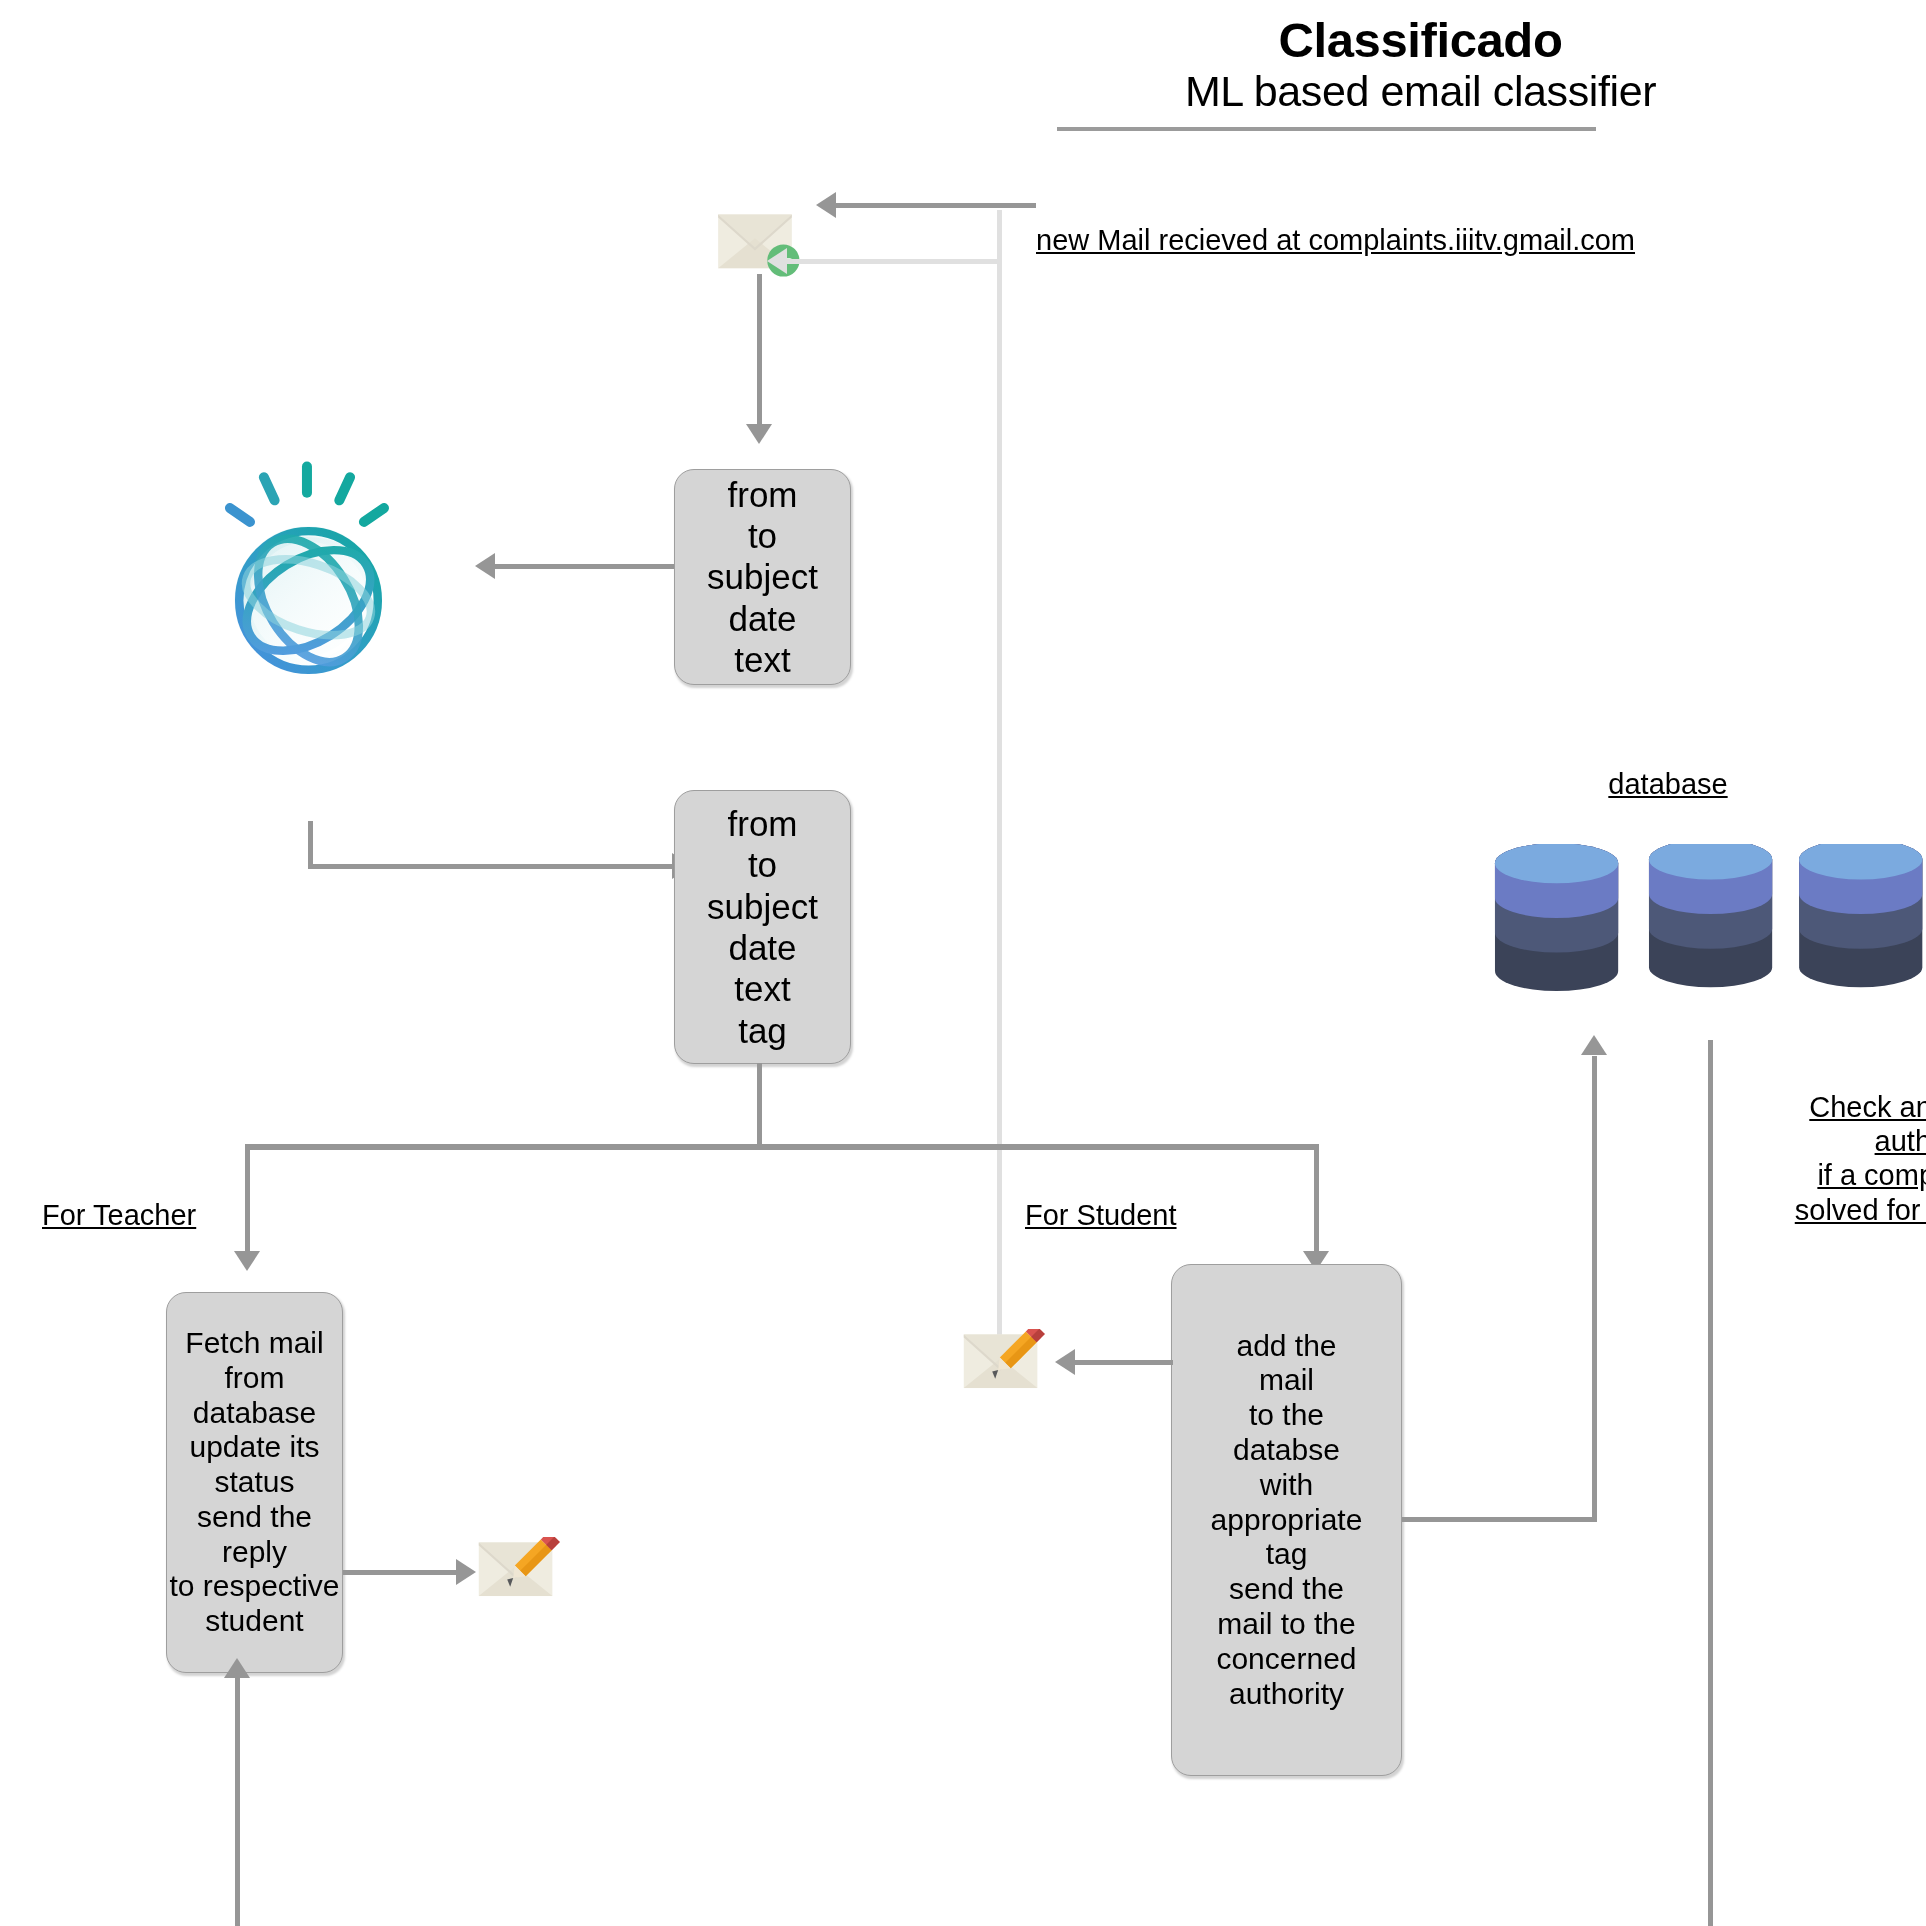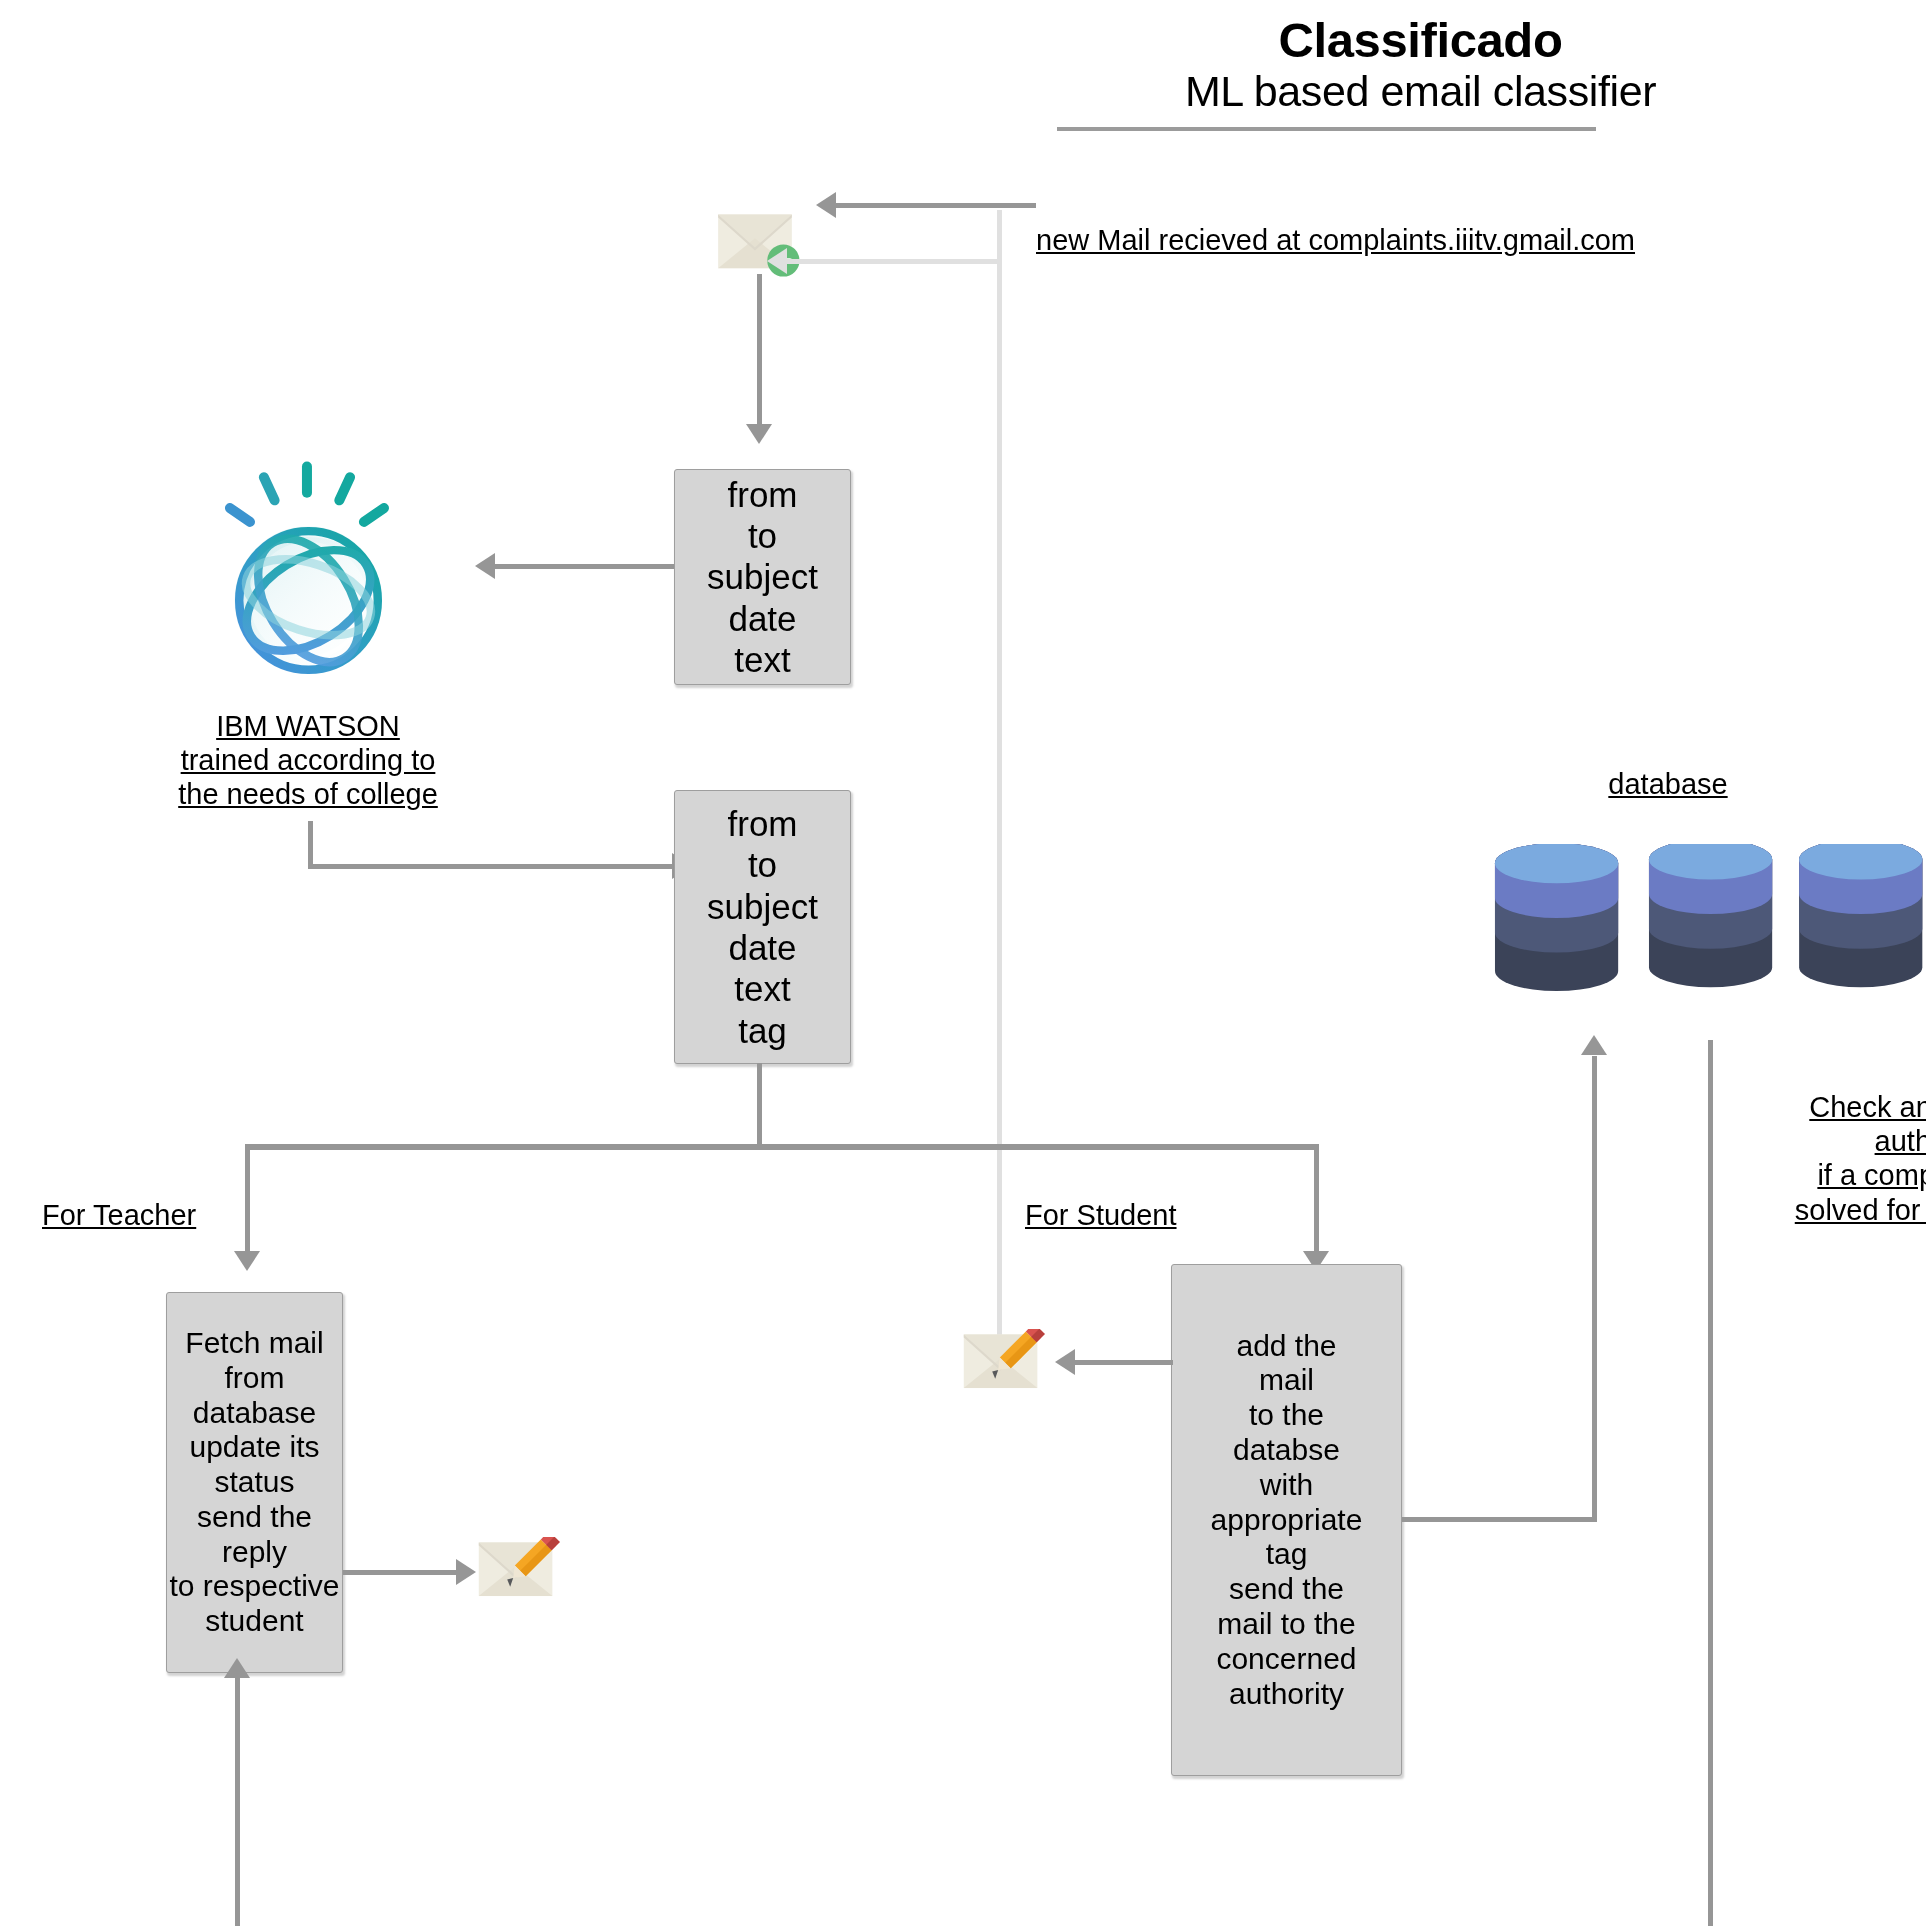--- a/index.html
+++ b/index.html
@@ -16,21 +16,21 @@
   #title-rule{position:absolute;left:1057px;top:127px;width:539px;height:4.2px;background:#9b9b9b;}
 
   
   .lbl{position:absolute;font-size:29px;line-height:1.18;color:#000;white-space:pre-line;text-decoration:underline;}
   .lbl.c{text-align:center;}
   .lbl.l{text-align:left;}
 
   
   .gbox{
     position:absolute;background:#d5d5d5;border:1.2px solid #9e9e9e;
-    border-radius:3px;box-sizing:border-box;
+    border-radius:20px;box-sizing:border-box;
     display:flex;align-items:center;justify-content:center;
     box-shadow:1.9px 2.3px 2.3px rgba(0,0,0,.18);
   }
   .gbox span{display:block;text-align:center;font-size:35px;line-height:1.18;white-space:pre-line;}
   .gbox.small span{font-size:30px;line-height:1.16;}
 
   
   .ln{position:absolute;background:#969696;}
   .ln.light{background:#e0e0e0;}
   .ah{position:absolute;width:0;height:0;}
@@ -128,23 +128,20 @@
       </g>
 
       <g fill="none" stroke-width="11">
         <ellipse cx="150" cy="182" rx="90" ry="90" stroke="url(#wg1)"></ellipse>
         <ellipse cx="150" cy="182" rx="88" ry="54" transform="rotate(-32 150 182)" stroke="url(#wg2)"></ellipse>
         <ellipse cx="150" cy="182" rx="54" ry="88" transform="rotate(-32 150 182)" stroke="url(#wg2)" opacity="0.92"></ellipse>
         <ellipse cx="150" cy="178" rx="84" ry="44" transform="rotate(18 150 178)" stroke="#8ed3dd" opacity="0.55"></ellipse>
       </g>
     </svg>
   </div>
-  <div class="lbl c" style="left:127px;top:709px;width:362px;">IBM WATSON
-trained according to
-the needs of college</div>
 
   <div class="ln" style="left:308px;top:821px;width:5px;height:48px;"></div>
   <div class="ln" style="left:308px;top:864px;width:366px;height:5px;"></div>
   <div class="ah right" style="left:672px;top:853px;"></div>
 
   <div class="gbox" style="left:674px;top:790px;width:177px;height:274px;">
     <span>from
 to
 subject
 date

